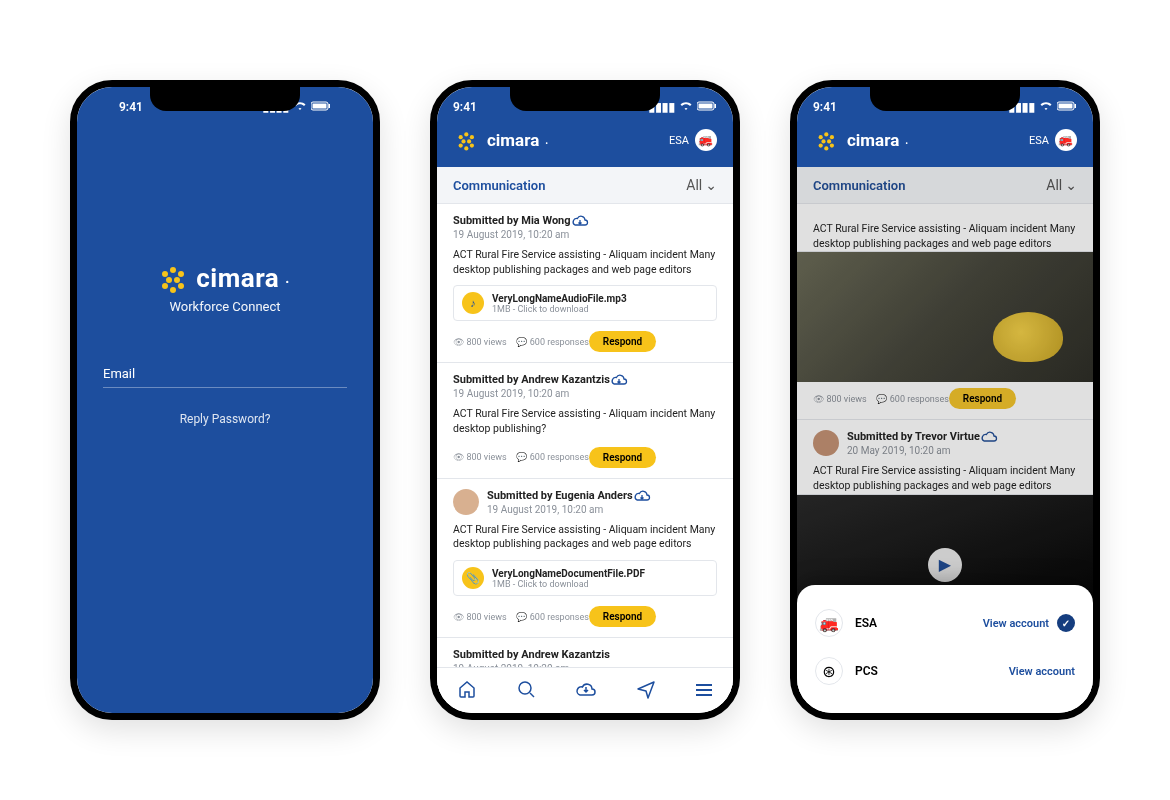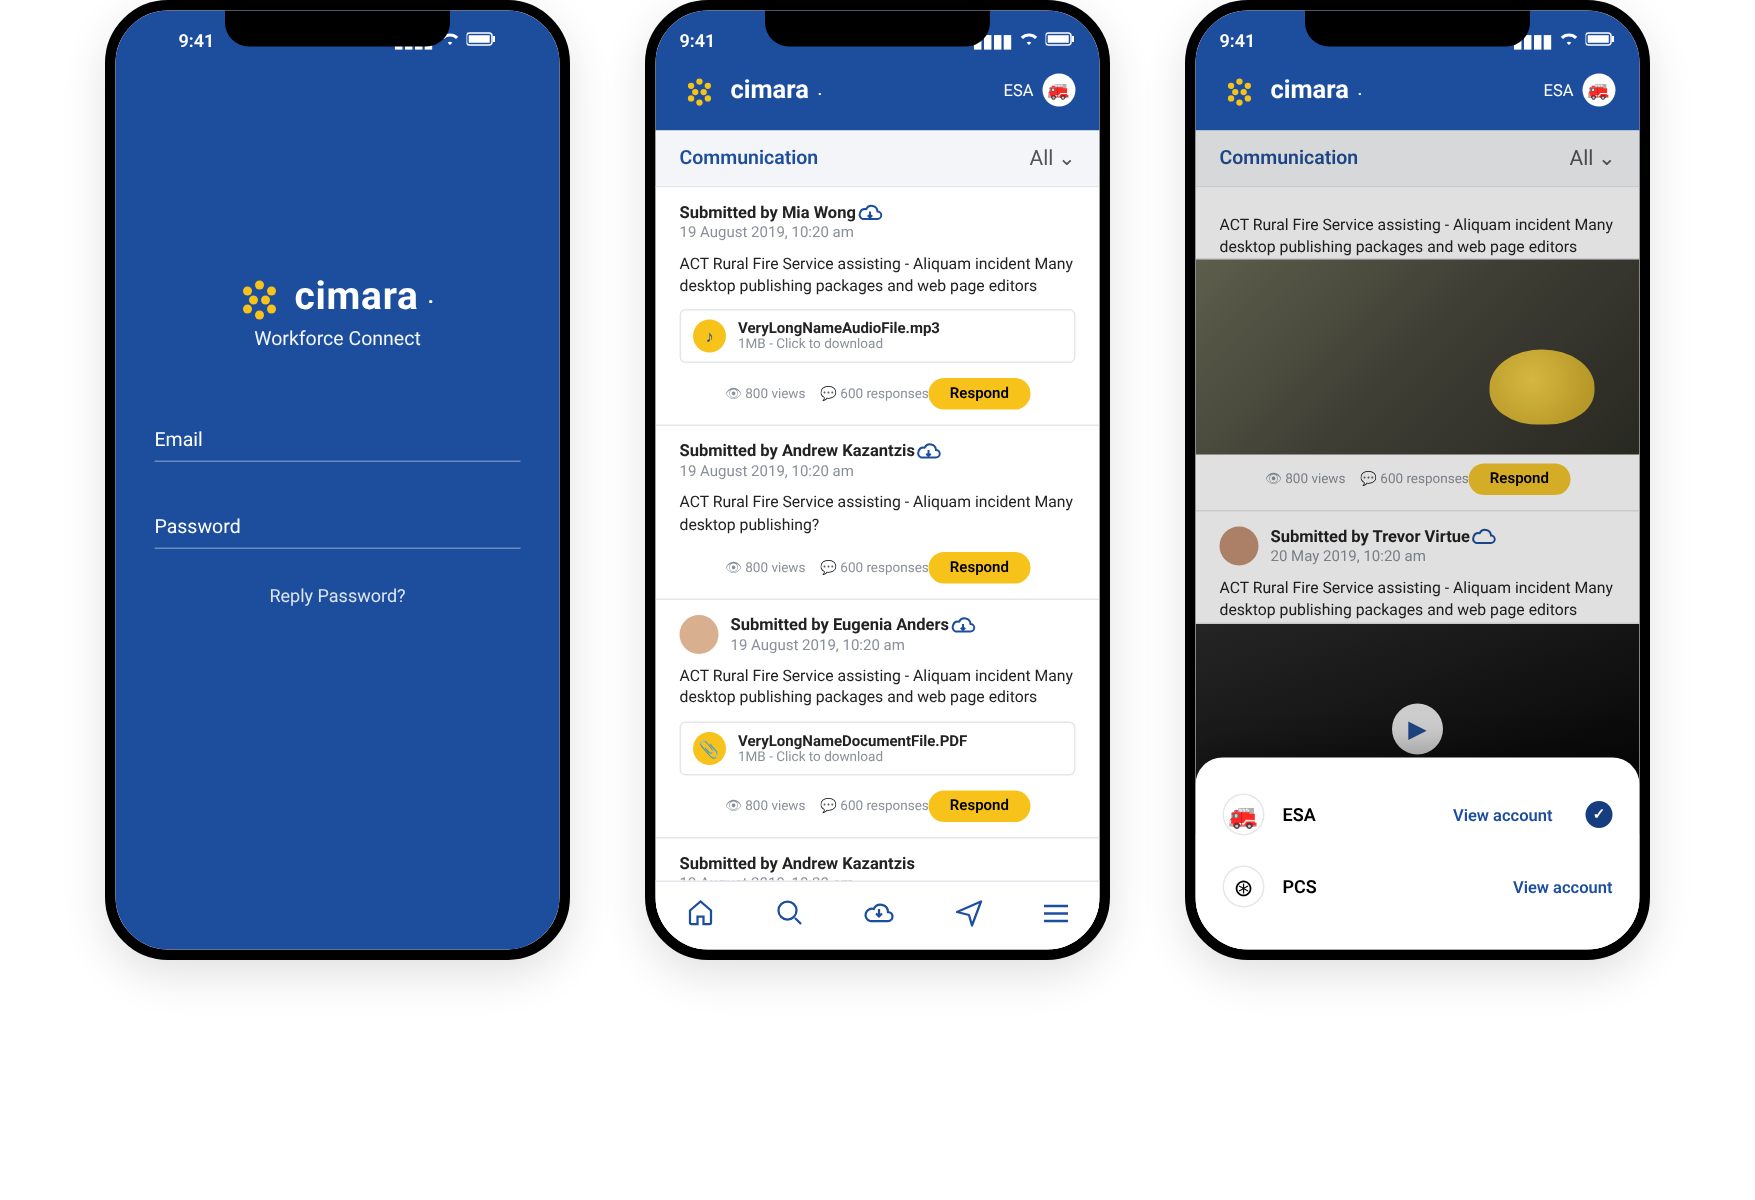--- a/index.html
+++ b/index.html
@@ -6,21 +6,21 @@
     --blue:#1d4e9e;
     --blue-dark:#153d7f;
     --yellow:#f7c31a;
     --gray-bg:#f3f5f8;
     --border:#e3e6eb;
     --text:#222;
     --muted:#8a9099;
   }
   *{box-sizing:border-box;font-family:-apple-system,BlinkMacSystemFont,"Segoe UI",Roboto,Arial,sans-serif;}
   body{margin:0;background:#fff;width:1170px;height:800px;overflow:hidden;}
-  .stage{display:flex;gap:50px;justify-content:center;align-items:flex-start;}
+  .stage{display:flex;gap:50px;justify-content:center;align-items:flex-start;padding-top:80px;}
 
   
   .phone{width:310px;height:640px;border:7px solid #000;border-radius:42px;background:#fff;position:relative;overflow:hidden;box-shadow:0 10px 30px rgba(0,0,0,.12);}
   .notch{position:absolute;top:0;left:50%;transform:translateX(-50%);width:150px;height:24px;background:#000;border-radius:0 0 16px 16px;z-index:50;}
   .statusbar{height:36px;display:flex;align-items:center;justify-content:space-between;padding:4px 16px 0;font-size:12px;font-weight:600;color:#fff;position:relative;z-index:40;}
   .statusbar.dark{color:#fff;}
   .sb-icons{display:flex;gap:4px;align-items:center;}
   .screen{position:absolute;inset:0;}
 
   
@@ -53,41 +53,41 @@
   .timestamp{color:var(--muted);font-size:10px;margin-top:2px;}
   .cloud{color:var(--blue);}
   .post-body{margin-top:8px;font-size:10.5px;line-height:1.4;}
   .attachment{margin-top:8px;border:1px solid var(--border);border-radius:4px;padding:6px 8px;display:flex;gap:8px;align-items:center;}
   .att-icon{width:22px;height:22px;border-radius:50%;background:var(--yellow);display:flex;align-items:center;justify-content:center;color:var(--blue);font-size:11px;}
   .att-name{font-weight:700;font-size:10px;}
   .att-meta{color:var(--muted);font-size:9px;}
   .reply-box{margin-top:8px;border:1px solid var(--border);border-left:3px solid var(--blue);padding:6px 10px;border-radius:3px;}
   .reply-title{color:var(--blue);font-weight:700;font-size:10px;}
   .reply-text{color:var(--muted);font-size:9px;}
-  .post-foot{display:flex;justify-content:center;align-items:center;margin-top:10px;}
+  .post-foot{display:flex;justify-content:flex-start;align-items:center;margin-top:10px;}
   .stats{display:flex;gap:10px;color:var(--muted);font-size:9px;align-items:center;}
   .respond{background:var(--yellow);border:none;border-radius:14px;padding:5px 14px;font-size:10px;font-weight:600;cursor:pointer;}
   .avatar-sm{width:26px;height:26px;border-radius:50%;background:#d8b090;display:inline-block;margin-right:8px;float:left;}
 
   .tabbar{position:absolute;bottom:0;left:0;right:0;height:46px;background:#fff;border-top:1px solid var(--border);display:flex;justify-content:space-around;align-items:center;color:var(--blue);}
   .tabbar span{font-size:18px;}
 
   
   .dimmed .section-bar,.dimmed .feed{filter:brightness(.88) saturate(.9);} 
   .img-block{height:130px;background:linear-gradient(135deg,#6b6b55 0%,#46463a 50%,#2e2e26 100%);position:relative;}
   .helmet{position:absolute;right:30px;bottom:20px;width:70px;height:50px;background:radial-gradient(circle at 40% 40%,#f6d03a,#caa318);border-radius:50% 50% 45% 45%;}
   .play{position:absolute;left:50%;top:50%;transform:translate(-50%,-50%);width:34px;height:34px;border-radius:50%;background:rgba(255,255,255,.9);display:flex;align-items:center;justify-content:center;color:var(--blue);}
   .vid-block{height:140px;background:linear-gradient(160deg,#2a2a2a,#000);position:relative;}
 
   .sheet{position:absolute;bottom:0;left:0;right:0;background:#fff;border-radius:18px 18px 0 0;padding:14px 18px 18px;box-shadow:0 -6px 20px rgba(0,0,0,.25);z-index:60;}
   .acct{display:flex;align-items:center;justify-content:space-between;padding:10px 0;}
   .acct-left{display:flex;align-items:center;gap:12px;}
   .acct-av{width:28px;height:28px;border-radius:50%;border:1px solid var(--border);display:flex;align-items:center;justify-content:center;}
   .acct-name{font-size:12px;font-weight:600;}
-  .view-link{color:var(--blue);font-size:11px;font-weight:600;display:flex;align-items:center;gap:22px;}
+  .view-link{color:var(--blue);font-size:11px;font-weight:600;display:flex;align-items:center;gap:8px;}
   .check{width:18px;height:18px;border-radius:50%;background:var(--blue-dark);color:#fff;display:flex;align-items:center;justify-content:center;font-size:10px;}
 
   .eye-ico::before{content:"👁";font-size:9px;margin-right:2px;}
   .chat-ico::before{content:"💬";font-size:9px;margin-right:2px;}
 </style>
 </head>
 <body>
 
 <div class="stage">
 
@@ -124,21 +124,20 @@
               <span style="top:18px;left:18px"></span>
               <span style="top:22px;left:10px"></span>
           </span>
           <span>cimara</span>
             <span style="font-size:14px;margin-left:-2px">.</span>
         </div>
         <div class="tagline">Workforce Connect</div>
       </div>
       <div class="fields">
         <div class="field-label">Email</div>
-        <div class="field-label" style="margin-top:36px">Password</div>
         <div class="forgot">Reply Password?</div>
       </div>
     </div>
   </div>
 
   <div class="phone">
     <div class="notch"></div>
     <div class="screen">
       <div class="header">
         <div class="statusbar dark">

